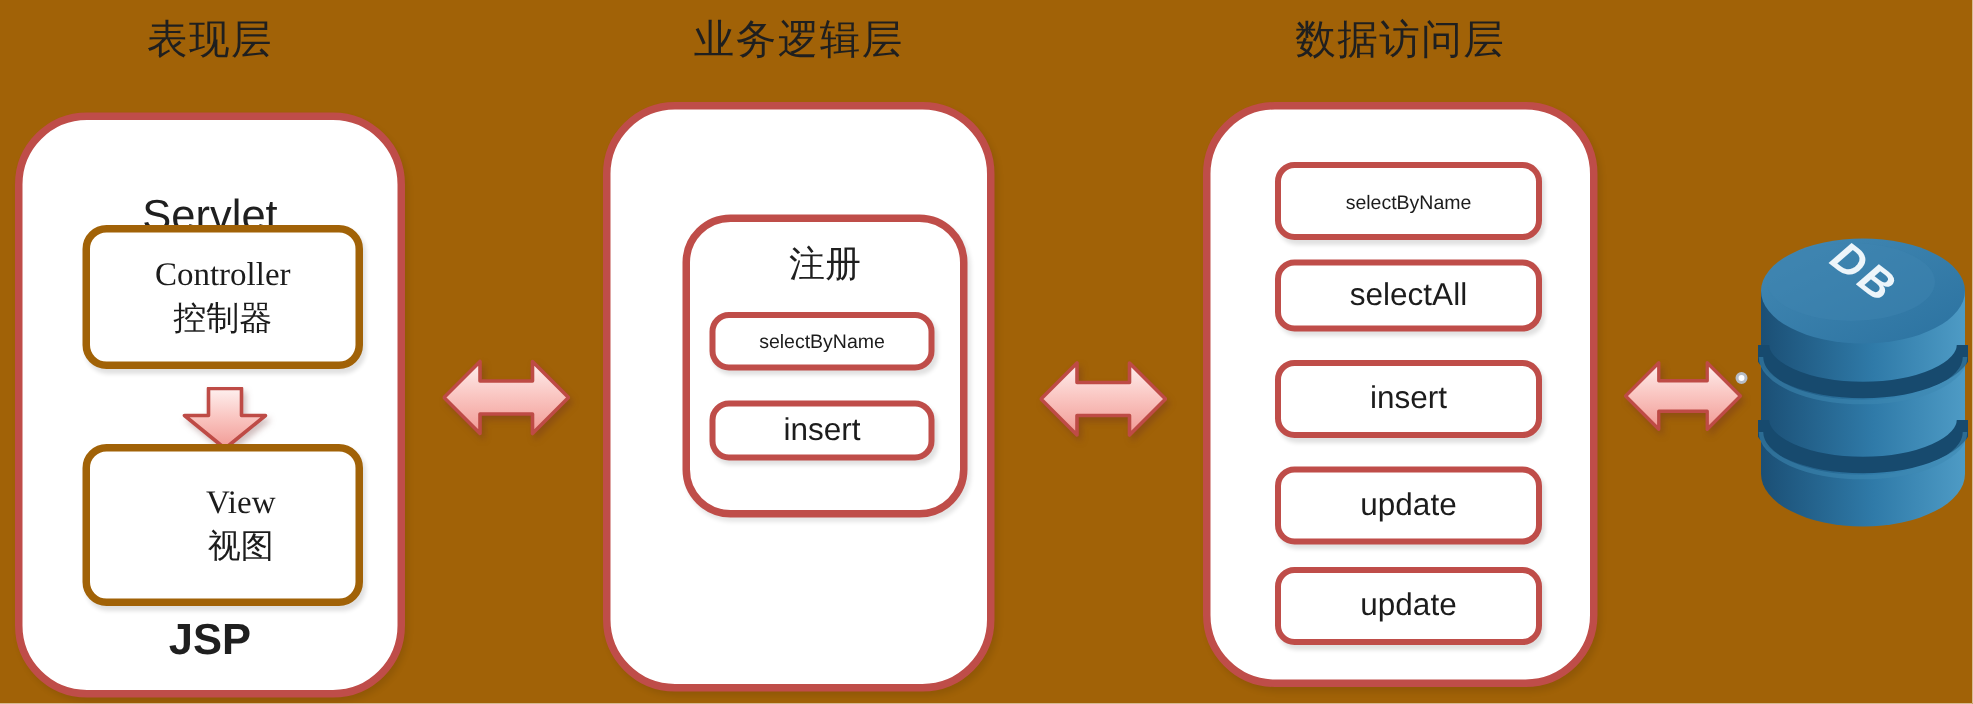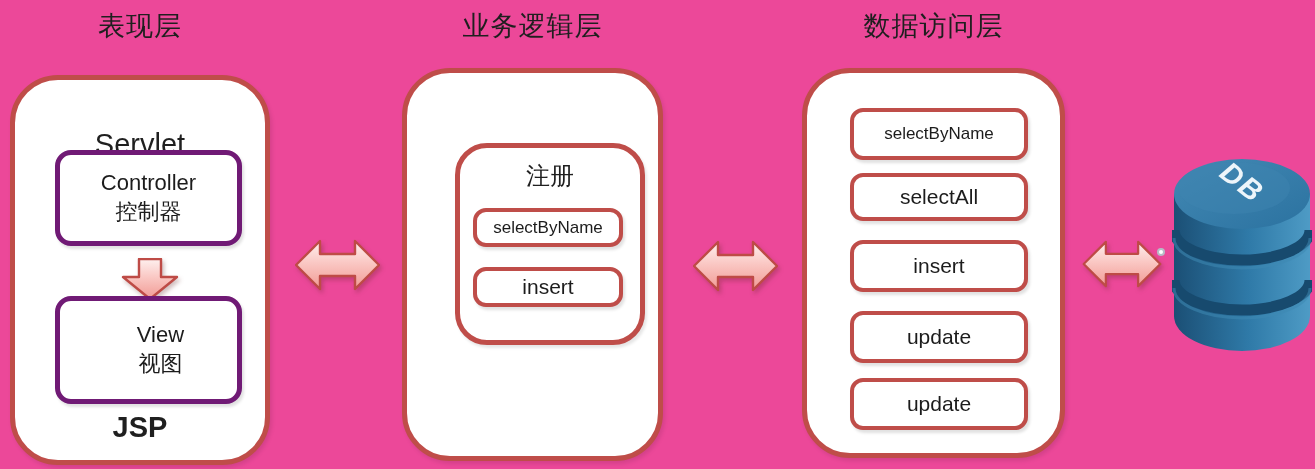--- a/index.html
+++ b/index.html
@@ -1,19 +1,19 @@
 <!DOCTYPE html>
 <html><head>
 <meta charset="utf-8">
 <style>
   html,body{margin:0;padding:0;background:#ffffff;}
   #canvas{
     position:relative;
     width:1315px;height:469px;
-    background:#ec4899;
+    background:#a16207;
     font-family:"Liberation Sans", sans-serif;
     color:#1c1c1c;
     overflow:hidden;
   }
   .layer-title{
     position:absolute;
     text-align:center;
     font-size:27px;
     font-weight:500;
     color:#1f1f1f;
@@ -23,46 +23,46 @@
     position:absolute;
     box-sizing:border-box;
     border:5px solid #BF4D49;
     border-radius:48px;
     background:#ffffff;
     box-shadow:2px 3px 4px rgba(0,0,0,0.10);
   }
   .pbox{
     position:absolute;
     box-sizing:border-box;
-    border:5px solid #701a75;
+    border:5px solid #a16207;
     border-radius:16px;
     background:#ffffff;
     box-shadow:2px 3px 3px rgba(0,0,0,0.12);
     display:flex;flex-direction:column;align-items:center;justify-content:center;
-    font-size:22px;line-height:1.3;text-align:center;
+    font-size:22px;line-height:1.3;text-align:center;font-family:Liberation Serif, serif;
   }
   .module-box{
     position:absolute;
     box-sizing:border-box;
     border:5px solid #BF4D49;
     border-radius:32px;
     background:#ffffff;
     box-shadow:2px 3px 3px rgba(0,0,0,0.10);
   }
   .rbox{
     position:absolute;
     box-sizing:border-box;
     border:4px solid #BF4D49;
     border-radius:13px;
     background:#ffffff;
     box-shadow:2px 3px 3px rgba(0,0,0,0.12);
     display:flex;align-items:center;justify-content:center;
     font-size:21px;text-align:center;
   }
-  .rbox.small-text{font-size:17px;}
+  .rbox.small-text{font-size:13px;}
   .inner-label-top{
     position:absolute;top:16px;left:0;width:100%;
     text-align:center;font-size:29px;color:#1f1f1f;margin-top:32px;
   }
   .inner-label-bottom{
     position:absolute;bottom:16px;left:0;width:100%;
     text-align:center;font-size:29px;color:#1f1f1f;font-weight:bold;
   }
   .module-title{
     position:absolute;top:12px;left:0;width:100%;

